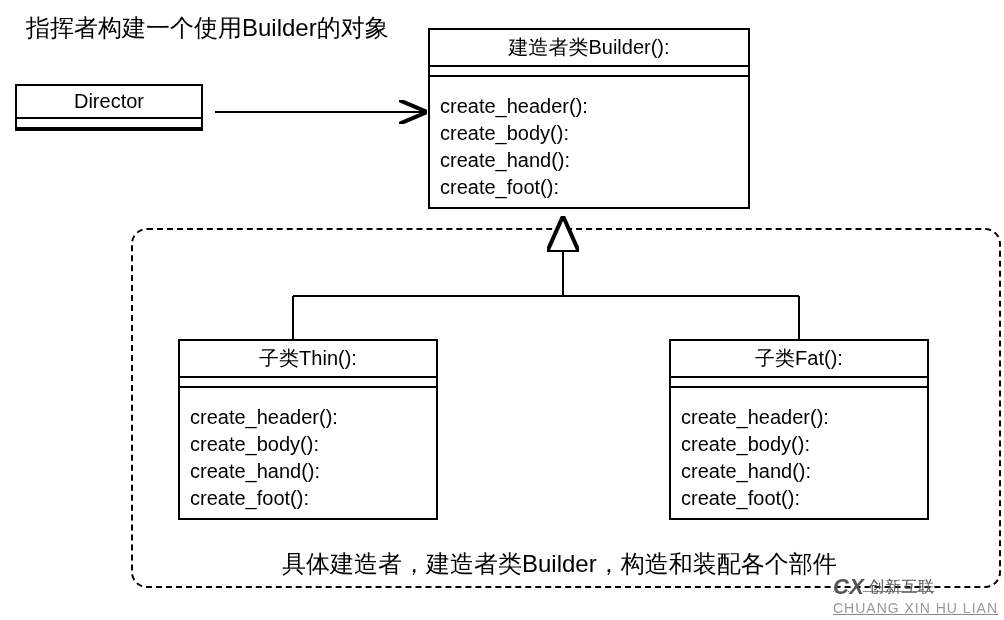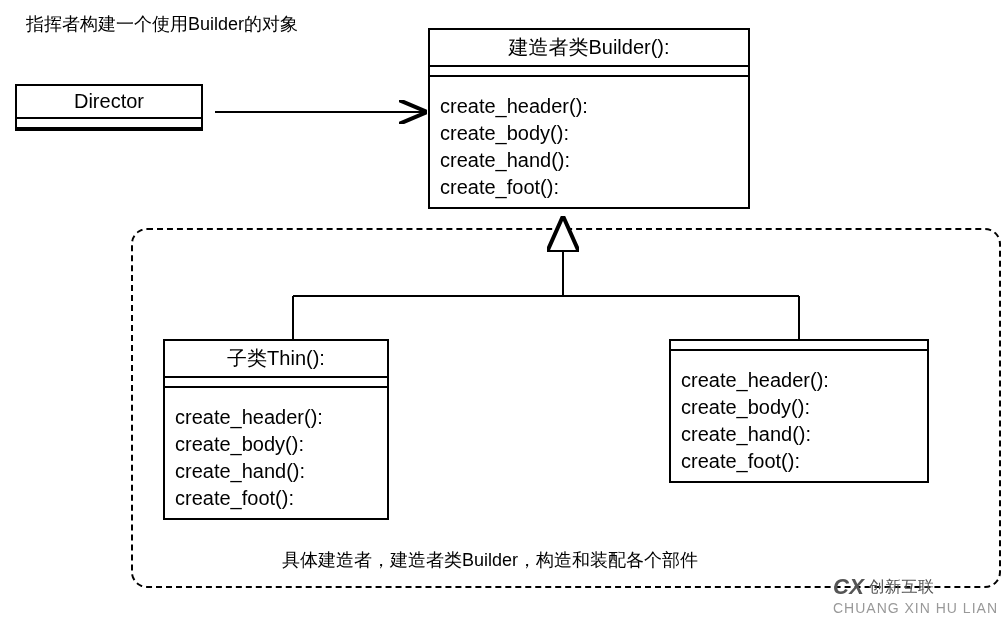--- a/index.html
+++ b/index.html
@@ -28,34 +28,35 @@
     height: 8px;
     border-bottom: 2px solid #000;
   }
   .uml-methods {
     font-size: 20px;
     padding: 16px 10px 6px 10px;
     line-height: 1.35;
   }
   .note {
     position: absolute;
-    font-size: 18px;
+    font-size: 24px;
     color: #000;
   }
   .dashed-box {
     position: absolute;
     border: 2px dashed #000;
     border-radius: 16px;
     box-sizing: border-box;
   }
   .watermark {
     position: absolute;
     font-size: 12px;
     color: #888;
     letter-spacing: 0.5px;
+    text-decoration: underline;
   }
   .watermark .cx {
     font-size: 22px;
     font-weight: bold;
     color: #555;
     font-style: italic;
     vertical-align: middle;
   }
 </style>
 </head>
@@ -74,32 +75,33 @@
   <div class="uml-methods">
     <div>create_header():</div>
     <div>create_body():</div>
     <div>create_hand():</div>
     <div>create_foot():</div>
   </div>
 </div>
 
 <div class="dashed-box" style="left:131px; top:228px; width:870px; height:360px;"></div>
 
-<div class="uml-box" style="left:163px; top:339px; width:226px;">
+<div class="uml-box" style="left:178px; top:339px; width:260px;">
   <div class="uml-title">子类Thin():</div>
   <div class="uml-mid"></div>
   <div class="uml-methods">
     <div>create_header():</div>
     <div>create_body():</div>
     <div>create_hand():</div>
     <div>create_foot():</div>
   </div>
 </div>
 
 <div class="uml-box" style="left:669px; top:339px; width:260px;">
+  <div class="uml-title">子类Fat():</div>
   <div class="uml-mid"></div>
   <div class="uml-methods">
     <div>create_header():</div>
     <div>create_body():</div>
     <div>create_hand():</div>
     <div>create_foot():</div>
   </div>
 </div>
 
 <div class="note" style="left:282px; top:548px;">具体建造者，建造者类Builder，构造和装配各个部件</div>

